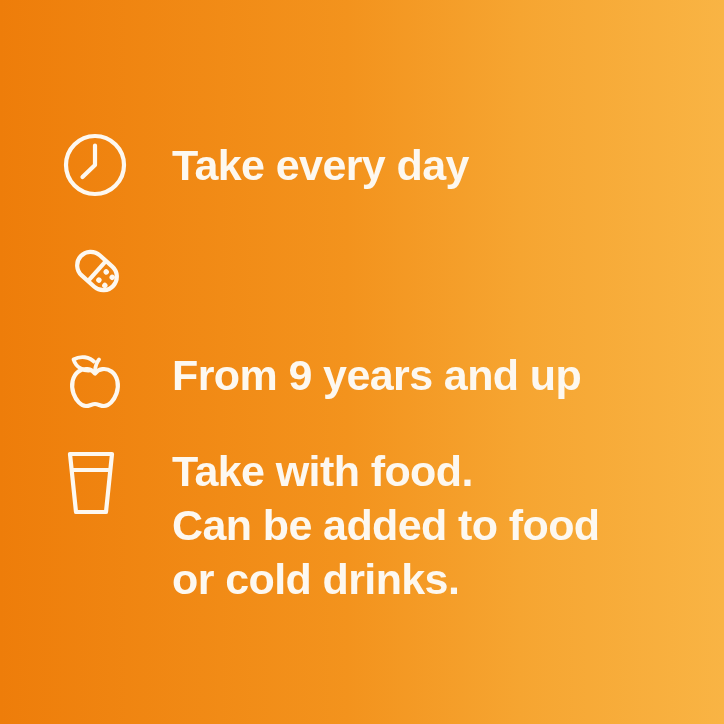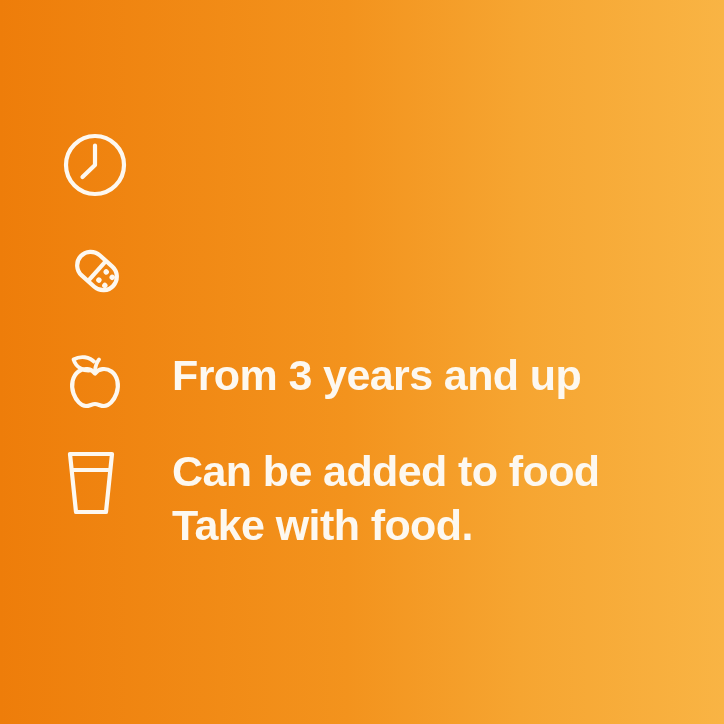--- a/index.html
+++ b/index.html
@@ -85,20 +85,23 @@
 
   <div class="rows">
 
     <div class="row row-clock">
       <div class="icon-cell">
         <svg width="66" height="66" viewBox="0 0 66 66" fill="none" aria-hidden="true">
           <circle cx="33" cy="33" r="29" stroke="#fdf8f0" stroke-width="4.2" fill="none"></circle>
           <path d="M33 13.5 L33 33 L20.5 45" stroke="#fdf8f0" stroke-width="4.2" stroke-linecap="round" stroke-linejoin="round" fill="none"></path>
         </svg>
       </div>
+      <div class="text-cell">
+        <div class="line">Take every day</div>
+      </div>
     </div>
 
     <div class="row row-plaster">
       <div class="icon-cell">
         <svg width="70" height="70" viewBox="0 0 70 70" fill="none" aria-hidden="true">
           <g transform="rotate(42 35 35)">
             <rect x="13" y="21.5" width="44" height="27" rx="13.5" ry="13.5" stroke="#fdf8f0" stroke-width="4.2" fill="none"></rect>
             <line x1="35" y1="21.5" x2="35" y2="48.5" stroke="#fdf8f0" stroke-width="4.2"></line>
             <circle cx="42.5" cy="29.5" r="2.7" fill="#fdf8f0"></circle>
             <circle cx="50.5" cy="29.5" r="2.7" fill="#fdf8f0"></circle>
@@ -119,31 +122,32 @@
                    C10.5 36 8.5 45 11.5 53.5
                    C14 60.5 19 66 24 66
                    C27.5 66 30 64 33 64
                    C36 64 38.5 66 42 66
                    C47 66 52 60.5 54.5 53.5
                    C57.5 45 55.5 36 49.5 31.5
                    C44 27.5 36.5 28.5 33 33.5 Z" stroke="#fdf8f0" stroke-width="4.2" stroke-linejoin="round" fill="none"></path>
         </svg>
       </div>
       <div class="text-cell">
-        <div class="line">From 3 years and up</div>
+        <div class="line">From 9 years and up</div>
       </div>
     </div>
 
     <div class="row row-glass">
       <div class="icon-cell">
         <svg width="58" height="66" viewBox="0 0 58 66" fill="none" aria-hidden="true">
           <path d="M8 4 L50 4 L44 62 L14 62 Z" stroke="#fdf8f0" stroke-width="4.2" stroke-linejoin="round" fill="none"></path>
           <line x1="9.7" y1="20" x2="48.3" y2="20" stroke="#fdf8f0" stroke-width="4.2"></line>
         </svg>
       </div>
       <div class="text-cell">
+        <div class="line">Take with food.</div>
         <div class="line">Can be added to food</div>
-        <div class="line">Take with food.</div>
+        <div class="line">or cold drinks.</div>
       </div>
     </div>
 
   </div>
 </div>
 
 </body></html>

